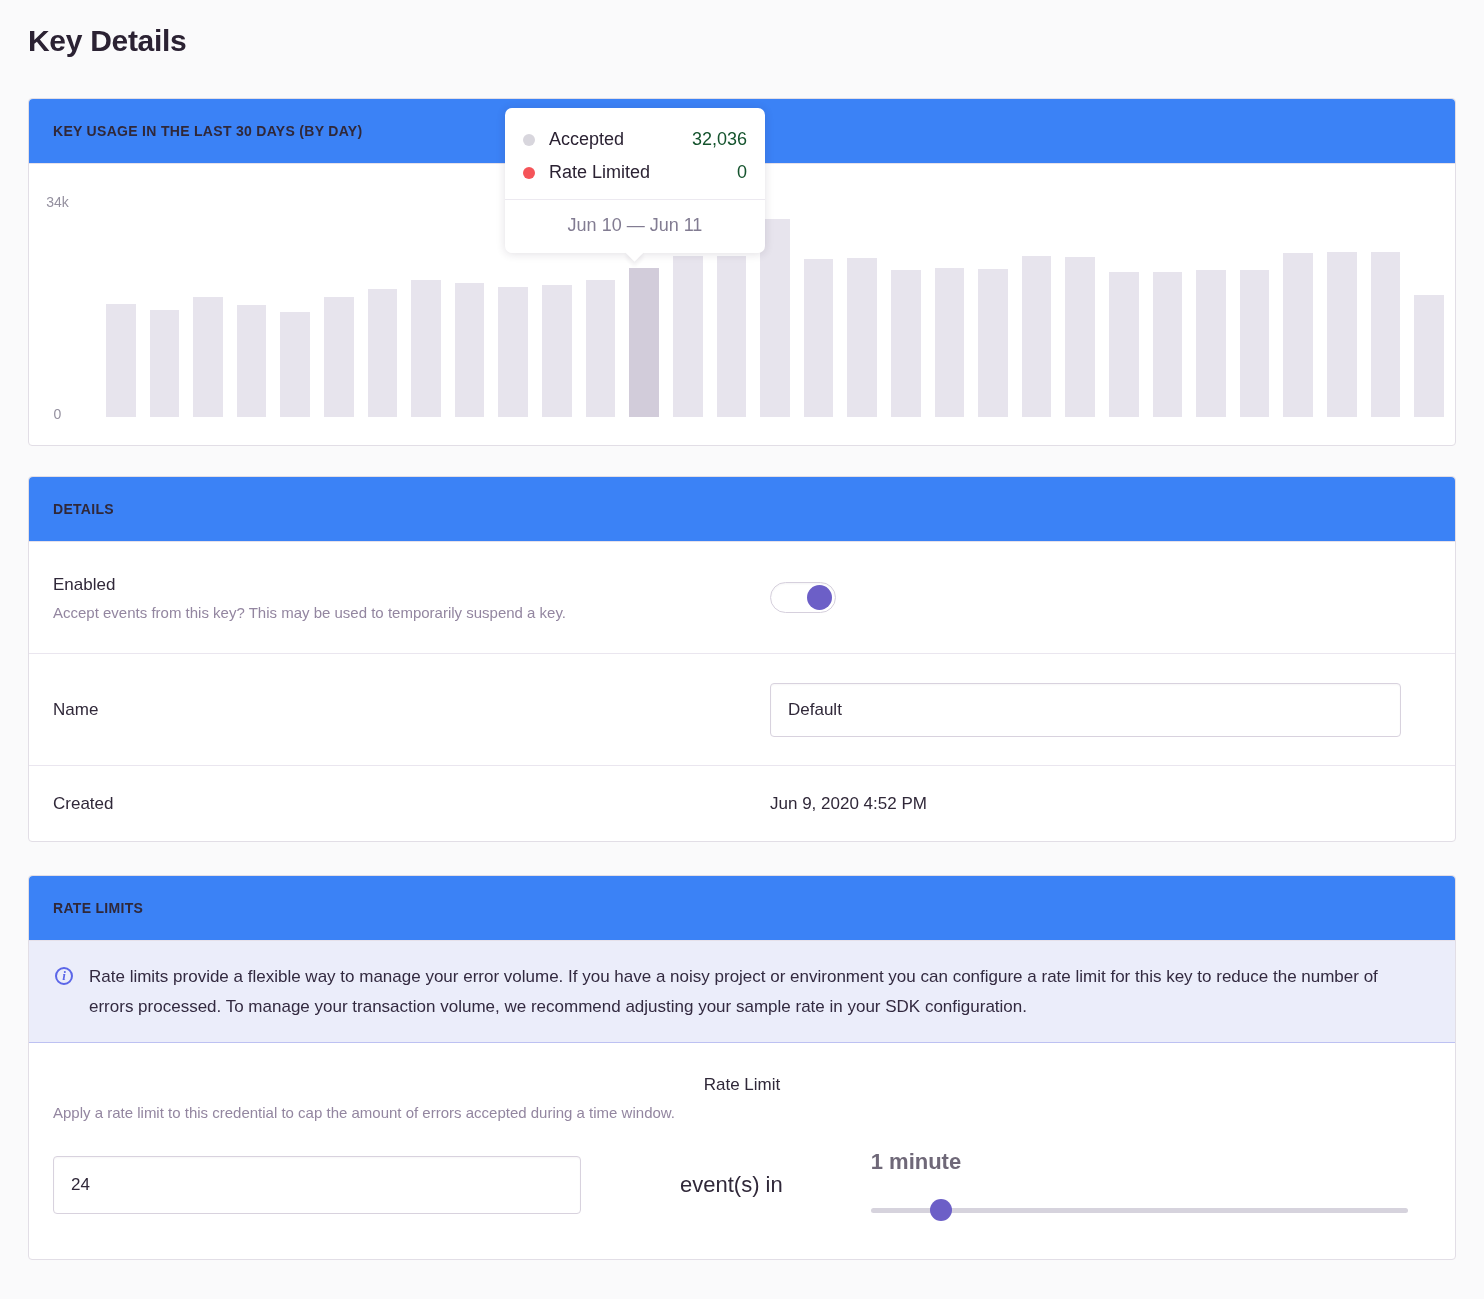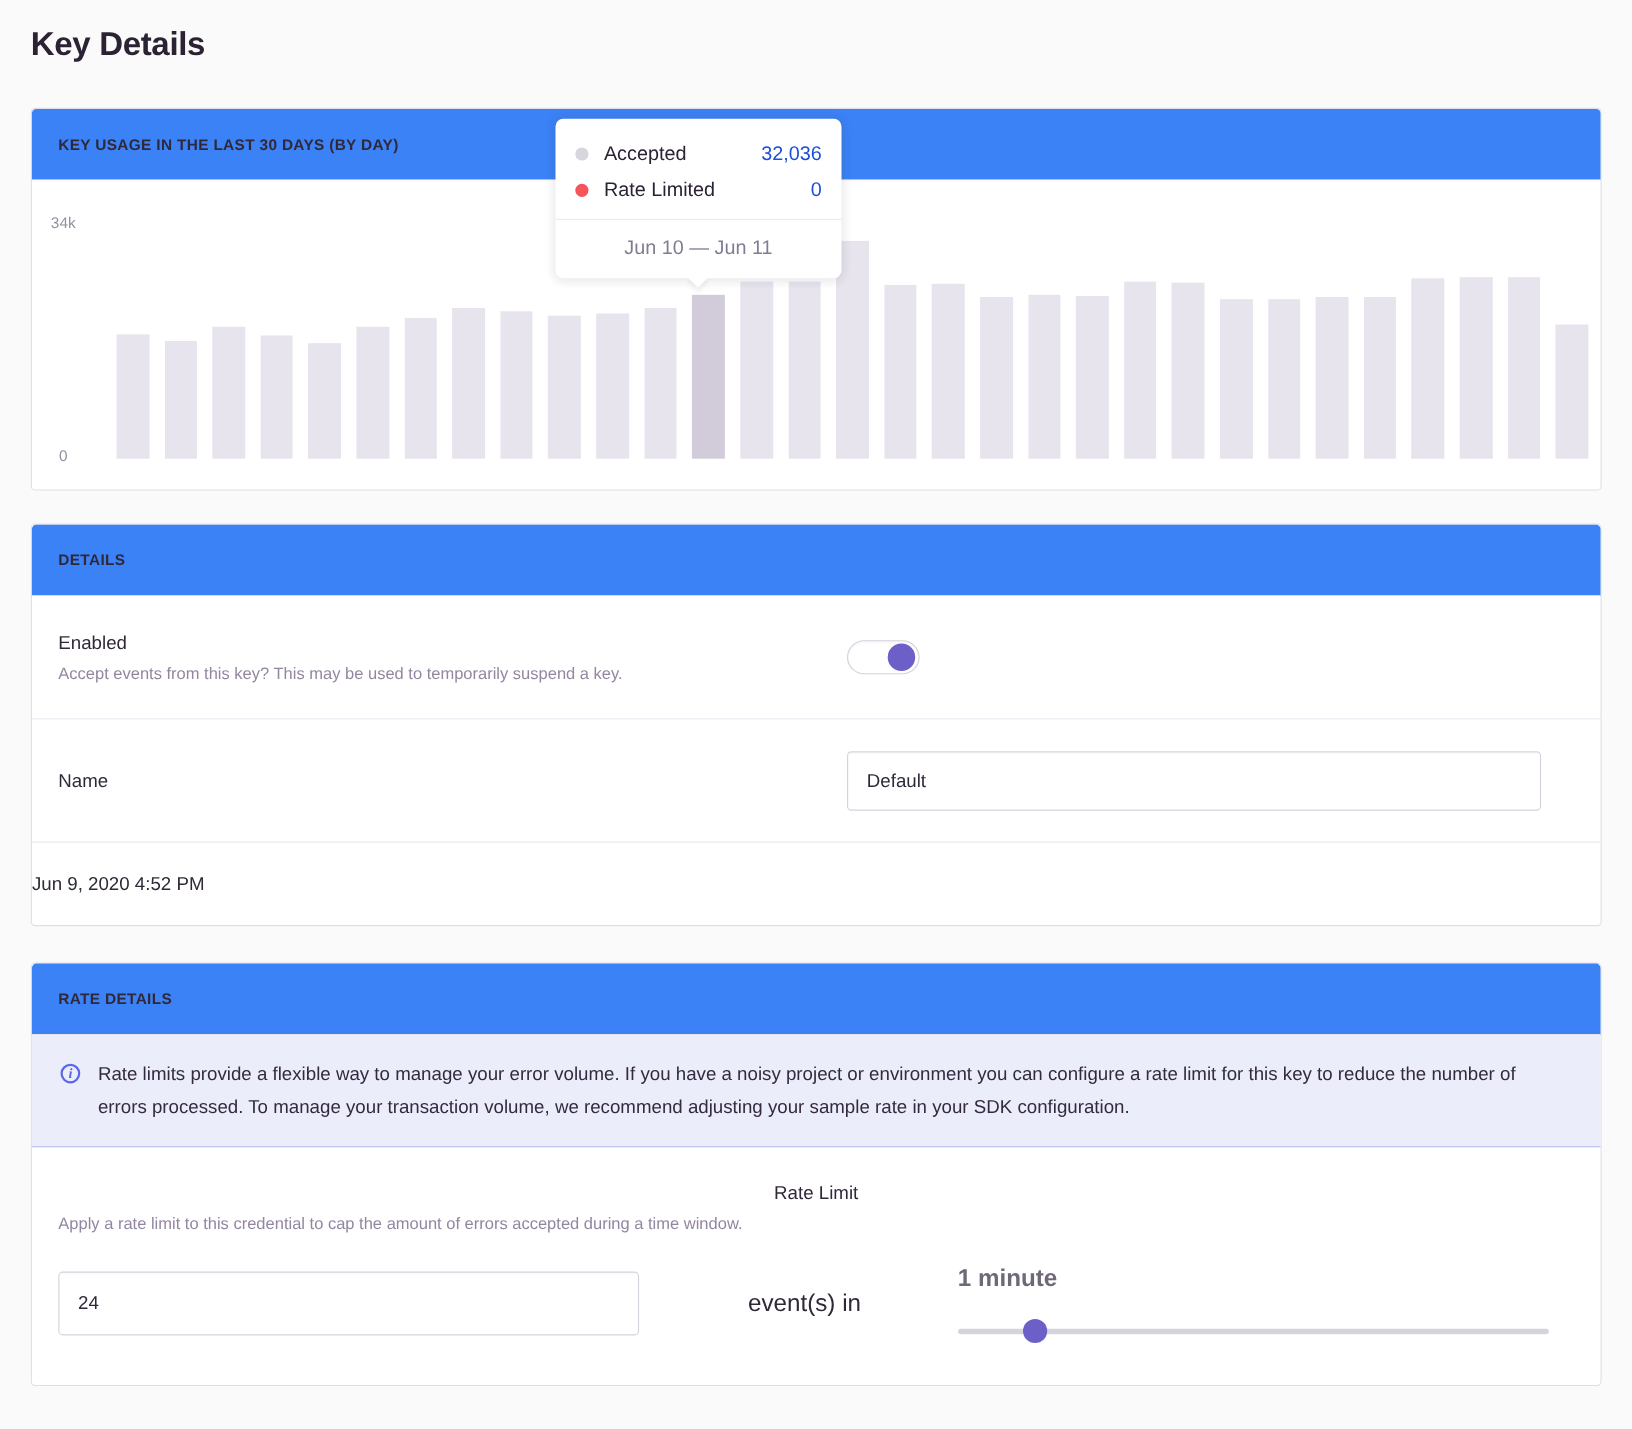--- a/index.html
+++ b/index.html
@@ -52,21 +52,21 @@
     background:#fff; border-radius:7px;
     box-shadow:0 1px 10px rgba(40,30,60,0.14);
     z-index:5;
   }
   .tt-rows { padding:15px 18px 10px; }
   .tt-row { display:flex; align-items:center; height:33px; font-size:18px; }
   .dot { width:12px; height:12px; border-radius:50%; margin-right:14px; flex:none; }
   .dot-accepted { background:#d8d6dd; }
   .dot-ratelimited { background:#f55459; }
   .tt-label { color:#2b2233; }
-  .tt-value { margin-left:auto; color:#1d4ed8;text-align:center; }
+  .tt-value { margin-left:auto; color:#14532d;text-align:center; }
   .tt-footer {
     border-top:1px solid #ece9f0;
     text-align:center; padding:15px 0 17px;
     font-size:18px; color:#827c92;
   }
   .tt-arrow {
     position:absolute; bottom:-6px; left:123px;
     width:13px; height:13px; background:#fff;
     transform:rotate(45deg);
     box-shadow:3px 3px 4px rgba(40,30,60,0.07);
@@ -215,28 +215,29 @@
     </div>
 
     <div class="field-row">
       <div class="row-label">Name</div>
       <div class="row-control">
         <input class="text-input" type="text" value="Default" style="">
       </div>
     </div>
 
     <div class="field-row last">
+      <div class="row-label">Created</div>
       <div class="row-control">
         <span class="created-value">Jun 9, 2020 4:52 PM</span>
       </div>
     </div>
   </section>
 
   <section class="panel">
-    <div class="panel-header">RATE DETAILS</div>
+    <div class="panel-header">RATE LIMITS</div>
 
     <div class="alert">
       <span class="info-icon">i</span>
       <p>Rate limits provide a flexible way to manage your error volume. If you have a noisy project or environment you can configure a rate limit for this key to reduce the number of errors processed. To manage your transaction volume, we recommend adjusting your sample rate in your SDK configuration.</p>
     </div>
 
     <div class="rate-row">
       <div class="rate-label">Rate Limit</div>
       <div class="label-help">Apply a rate limit to this credential to cap the amount of errors accepted during a time window.</div>
 

